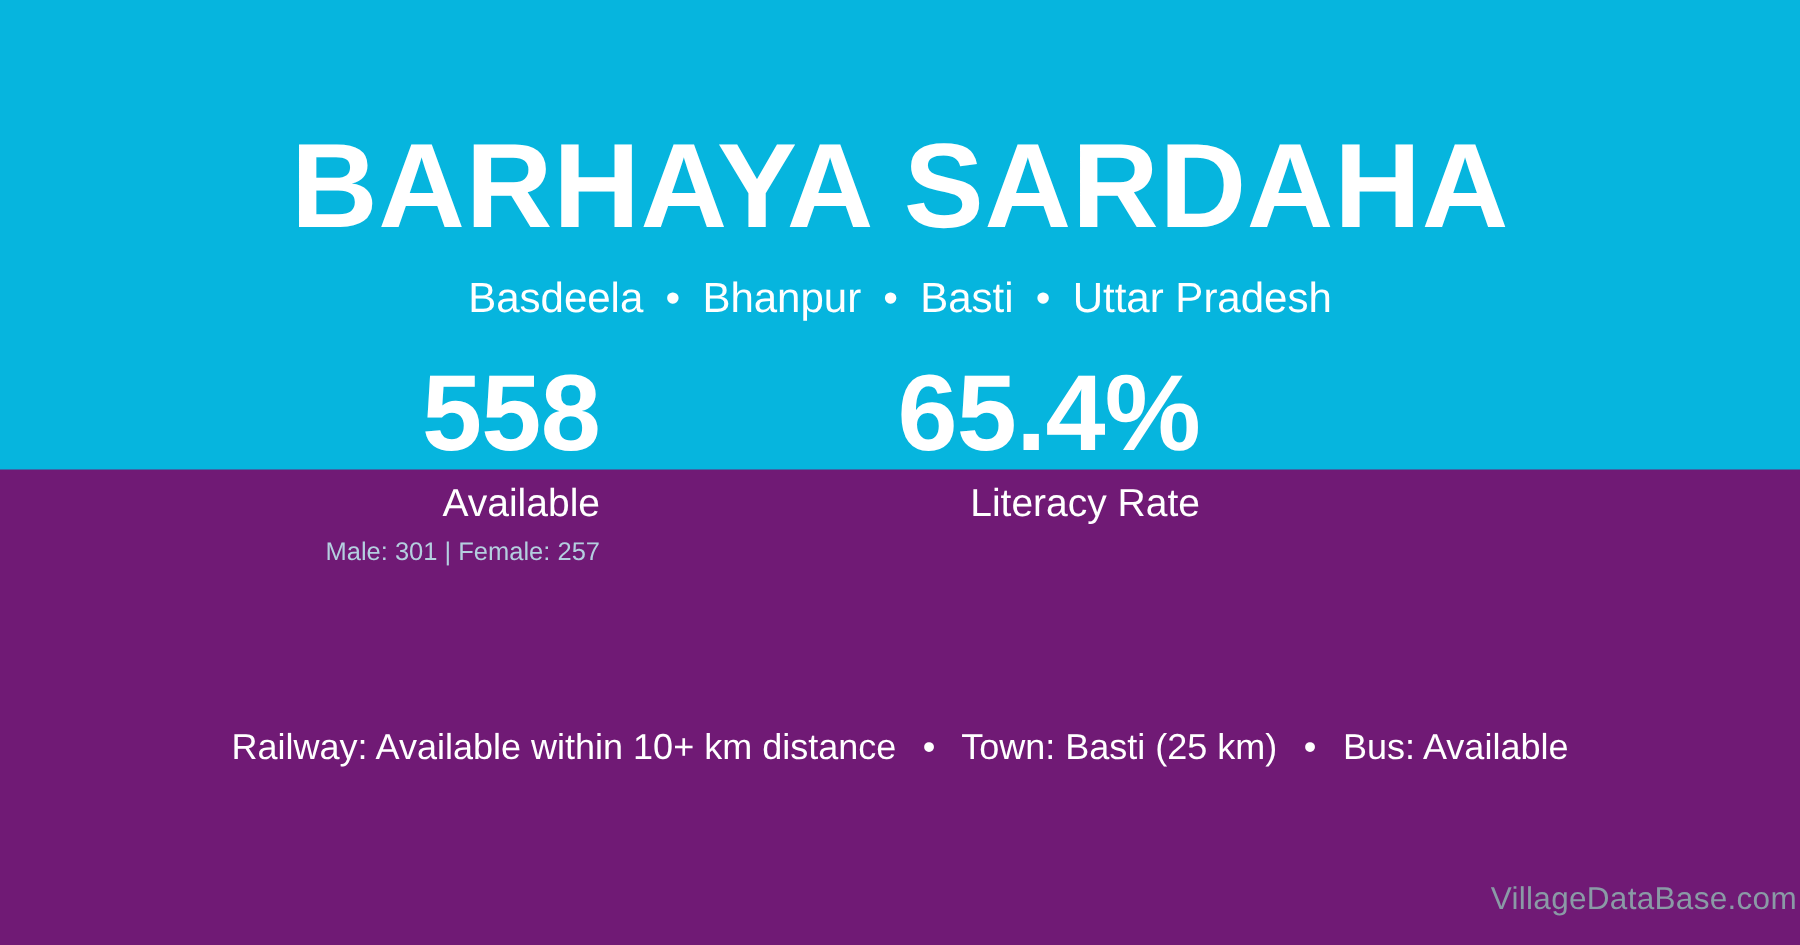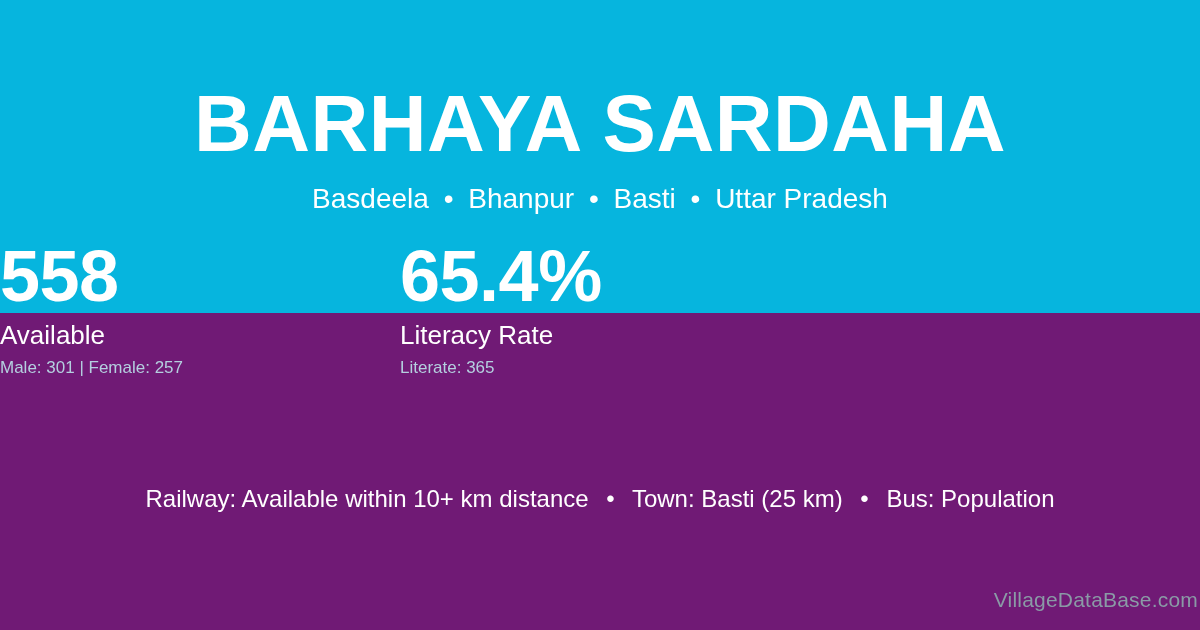--- a/index.html
+++ b/index.html
@@ -72,21 +72,21 @@
     position: absolute;
     left: 0;
     top: 240px;
     width: 1200px;
     display: flex;
     flex-direction: row;
   }
 
   .stat-col {
     width: 400px;
-    text-align: left;
+    text-align: right;
   }
 
   .stat-value {
     font-size: 72px;
     line-height: 72px;
     font-weight: bold;
     color: #FFFFFF;
     letter-spacing: -0.5px;
     height: 73px;
   }
@@ -162,28 +162,27 @@
     <div class="stat-col">
       <div class="stat-value">558</div>
       <div class="stat-label">Available</div>
       <div class="stat-sub">Male: 301 | Female: 257</div>
     </div>
 
 
     <div class="stat-col">
       <div class="stat-value">65.4%</div>
       <div class="stat-label">Literacy Rate</div>
-      <div class="stat-sub">Literate: 365</div>
     </div>
 
   </div>
 
   <div class="transport-line">
     <span>Railway: Available within 10+ km distance</span>
     <span class="sep">•</span>
     <span>Town: Basti (25 km)</span>
     <span class="sep">•</span>
-    <span>Bus: Population</span>
+    <span>Bus: Available</span>
   </div>
 
   <div class="footer-brand">VillageDataBase.com</div>
 
 </div>
 
 </body></html>

